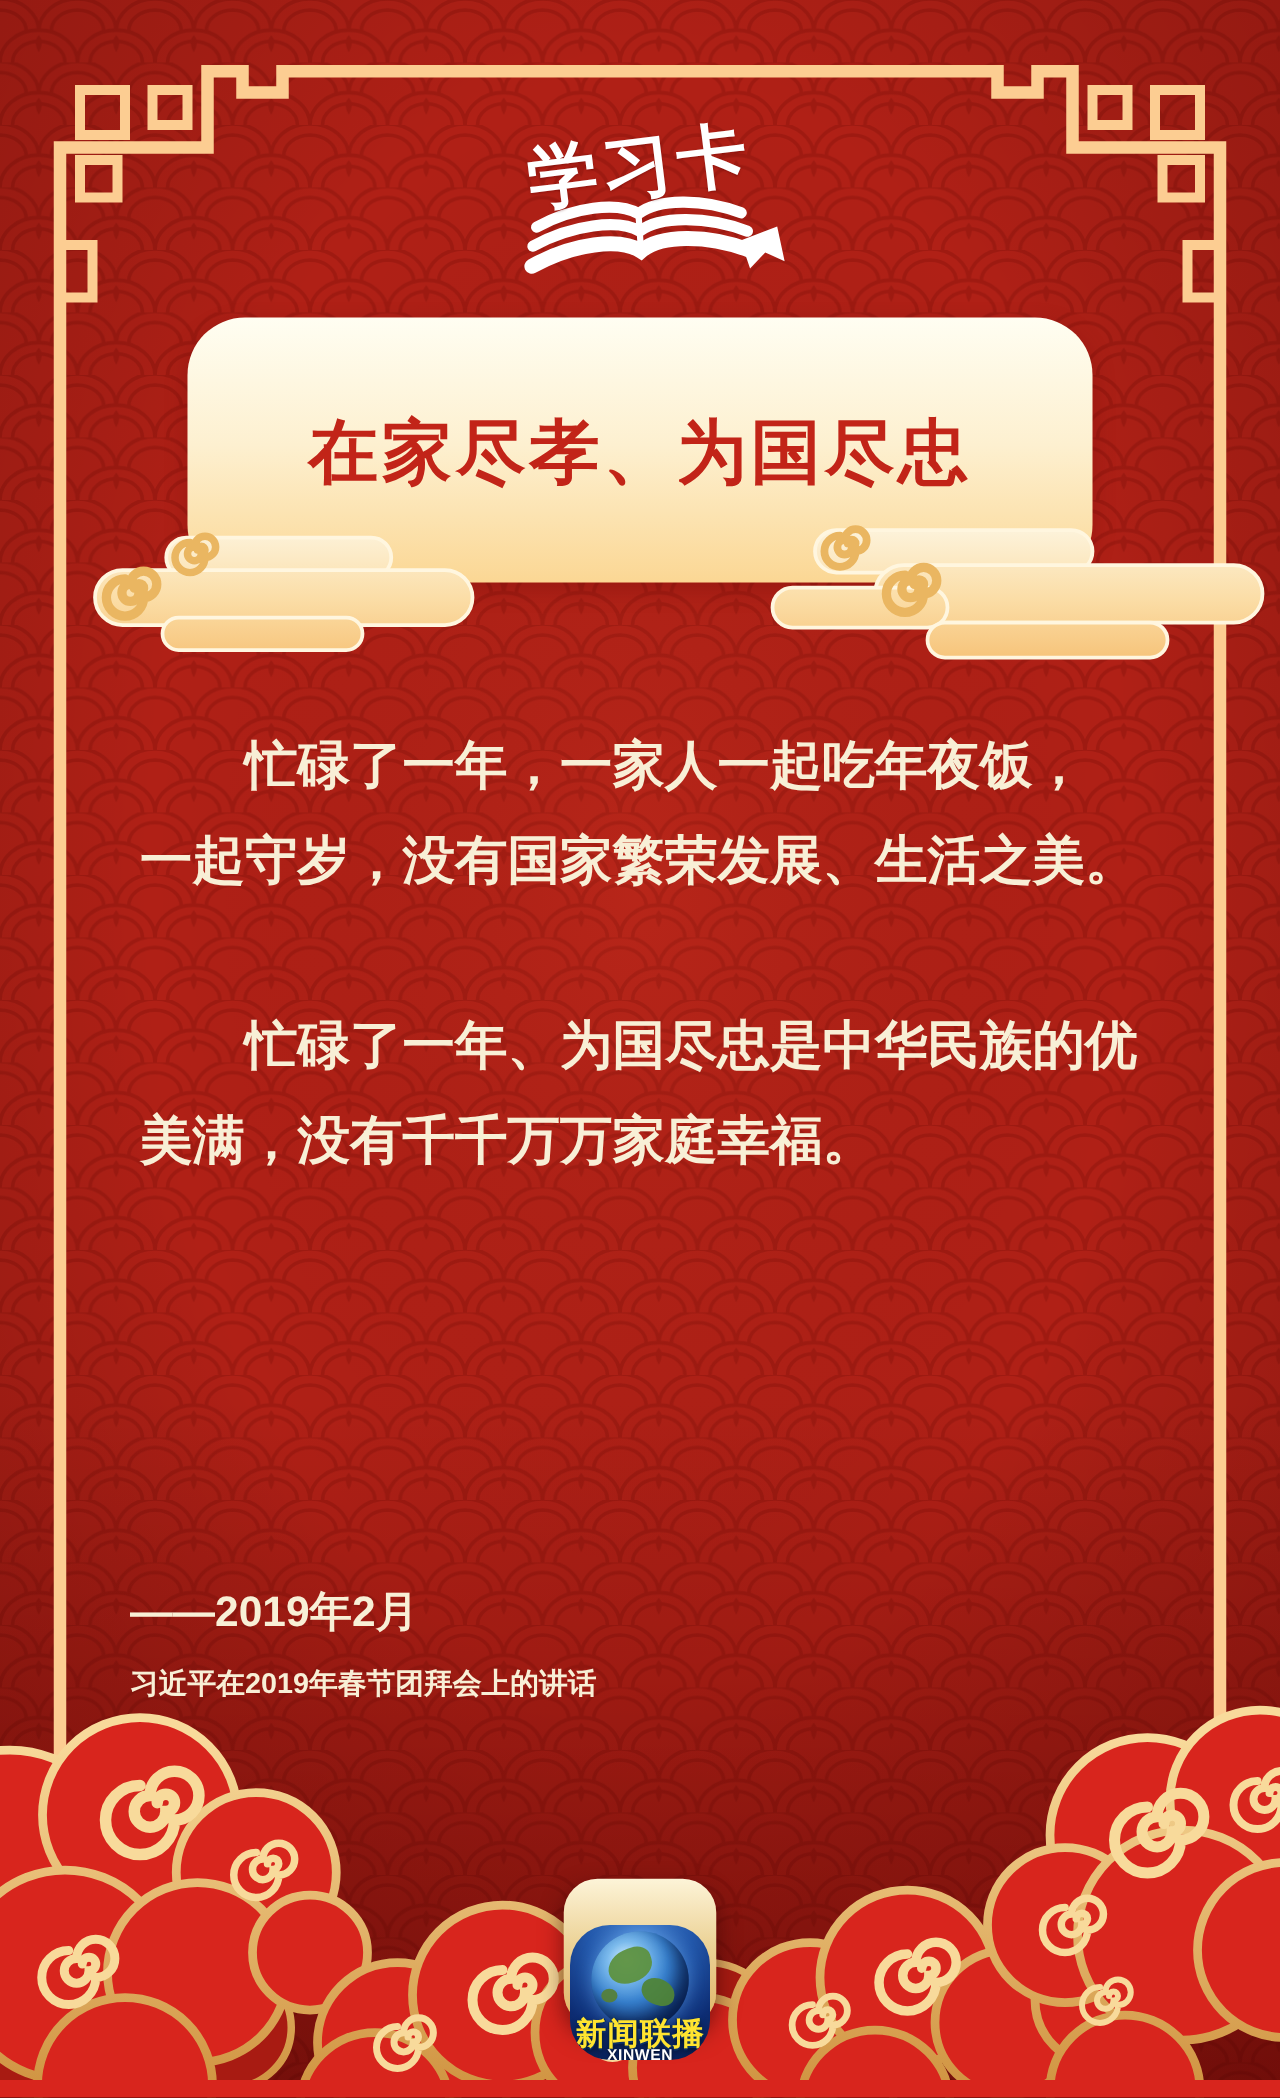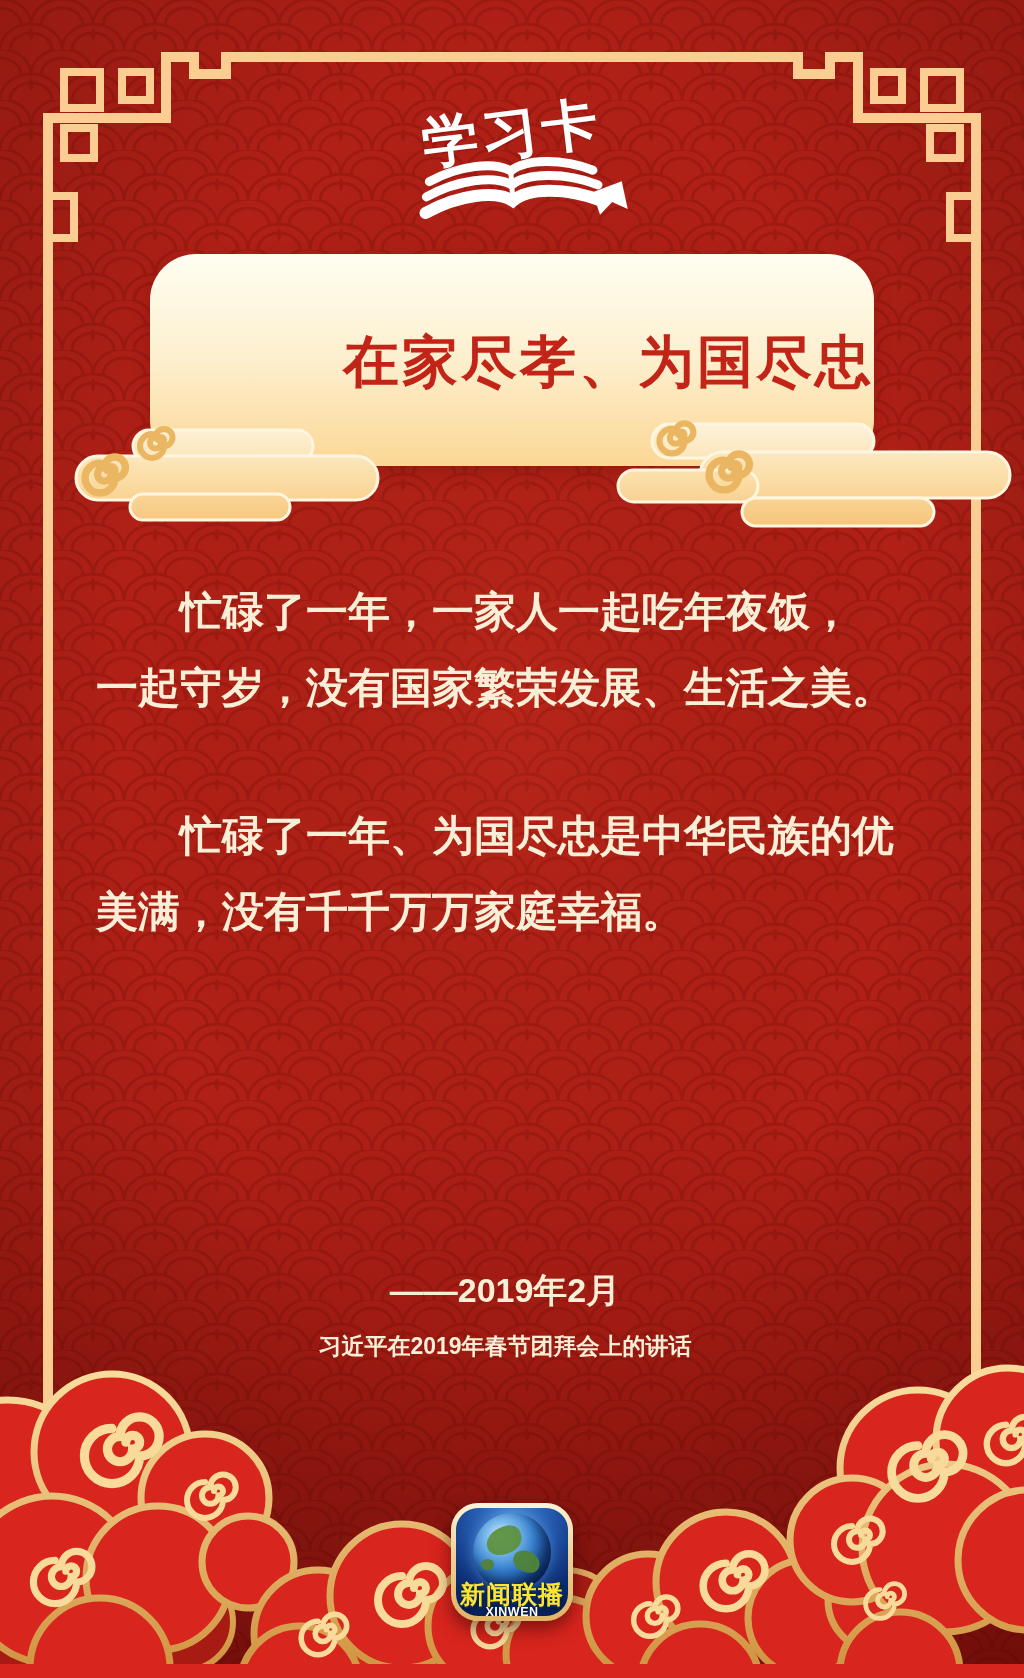--- a/index.html
+++ b/index.html
@@ -18,52 +18,53 @@
     display:inline-block;transform:rotate(-7deg);
     font-size:56px;font-weight:bold;letter-spacing:4px;
     text-shadow:0 1px 2px rgba(90,0,0,.35);
   }
   
   .banner{
     position:absolute;left:150px;top:254px;width:724px;height:210px;
     border-radius:46px;
     background:linear-gradient(180deg,#fffef2 0%,#fdf0d0 48%,#fbd794 100%);
     box-shadow:0 6px 18px rgba(90,0,0,.25);
-    display:flex;flex-direction:column;align-items:flex-end;justify-content:center;
+    display:flex;flex-direction:column;align-items:center;justify-content:center;
     padding-top:2px;
   }
   .banner-line{
     font-size:56px;line-height:67px;font-weight:bold;letter-spacing:3px;
     color:#c22418;text-align:center;
   }
   
   .body-text{
-    position:absolute;left:96px;top:574px;width:814px;
+    position:absolute;left:112px;top:574px;width:814px;
     color:#f8efd6;font-size:42px;line-height:76px;font-weight:600;
   }
   .para{margin:0 0 72px 0;}
   .para .line{white-space:nowrap;}
   .para .line.indent{text-indent:2em;}
   
   .attribution{
-    position:absolute;left:104px;top:1262px;width:802px;text-align:center;
+    position:absolute;left:104px;top:1262px;width:802px;text-align:left;
     color:#f8efd6;font-weight:600;
   }
   .attribution .date{font-size:34px;line-height:56px;}
   .attribution .source{font-size:23px;line-height:56px;}
   
   .logo-card{
     position:absolute;left:451px;top:1503px;width:122px;height:118px;
     padding:5px;box-sizing:border-box;border-radius:27px;
     background:linear-gradient(180deg,#fdf4d8 0%,#ecd296 45%,#dfb465 100%);
     box-shadow:0 8px 18px rgba(40,0,0,.5);
   }
   .logo-inner{
-    position:relative;width:112px;height:108px;border-radius:22px;overflow:hidden;
+    position:relative;width:112px;height:108px;border-radius:32px;overflow:hidden;
     background:radial-gradient(circle at 50% 14%,#4f8cd8 0%,#2358ab 38%,#0d2d74 70%,#071c4f 100%);
+    margin-top:32px;
   }
   .earth{
     position:absolute;left:17px;top:5px;width:78px;height:78px;border-radius:50%;
     background:radial-gradient(circle at 36% 30%,#d8f1ff 0%,#7cbbed 20%,#3781cf 45%,#16468e 75%,#0b2a63 100%);
     box-shadow:inset -7px -9px 14px rgba(0,8,40,.6),0 0 12px rgba(130,195,255,.35);
     overflow:hidden;
   }
   .land{position:absolute;background:#5d9140;opacity:.95;}
   .land.l1{left:13px;top:14px;width:36px;height:27px;border-radius:62% 40% 55% 48%;transform:rotate(-18deg);}
   .land.l2{left:40px;top:38px;width:27px;height:21px;border-radius:48% 62% 42% 58%;transform:rotate(14deg);background:#4f8438;}

